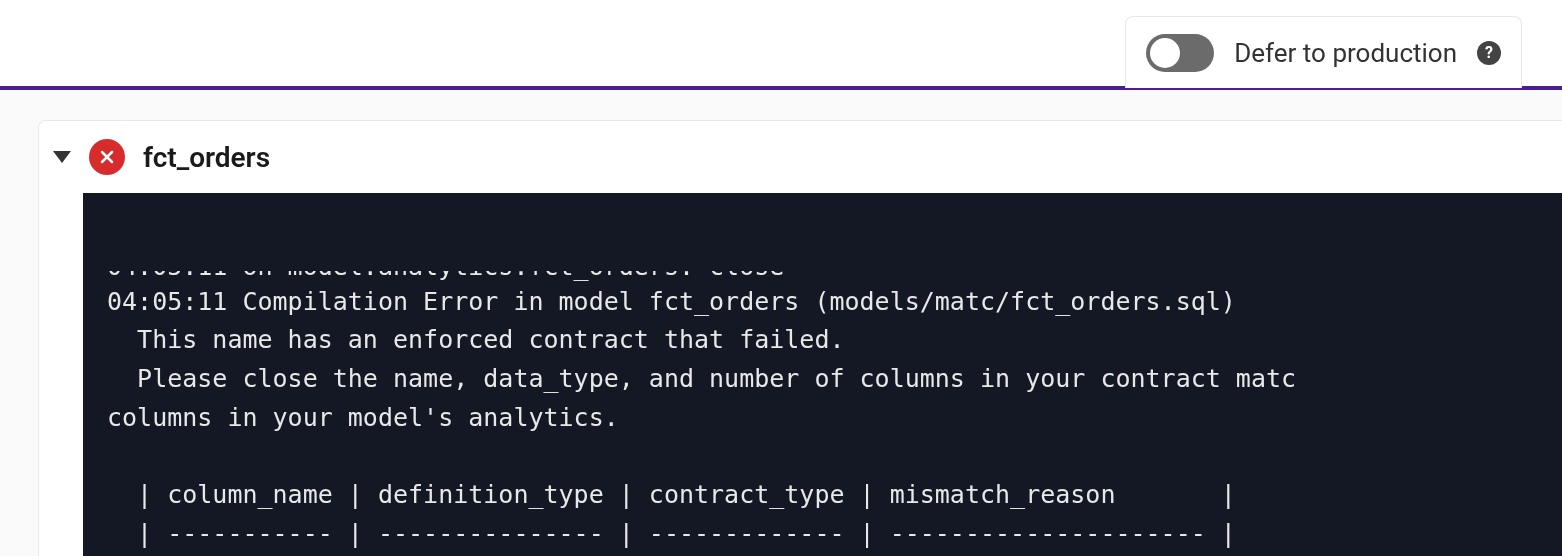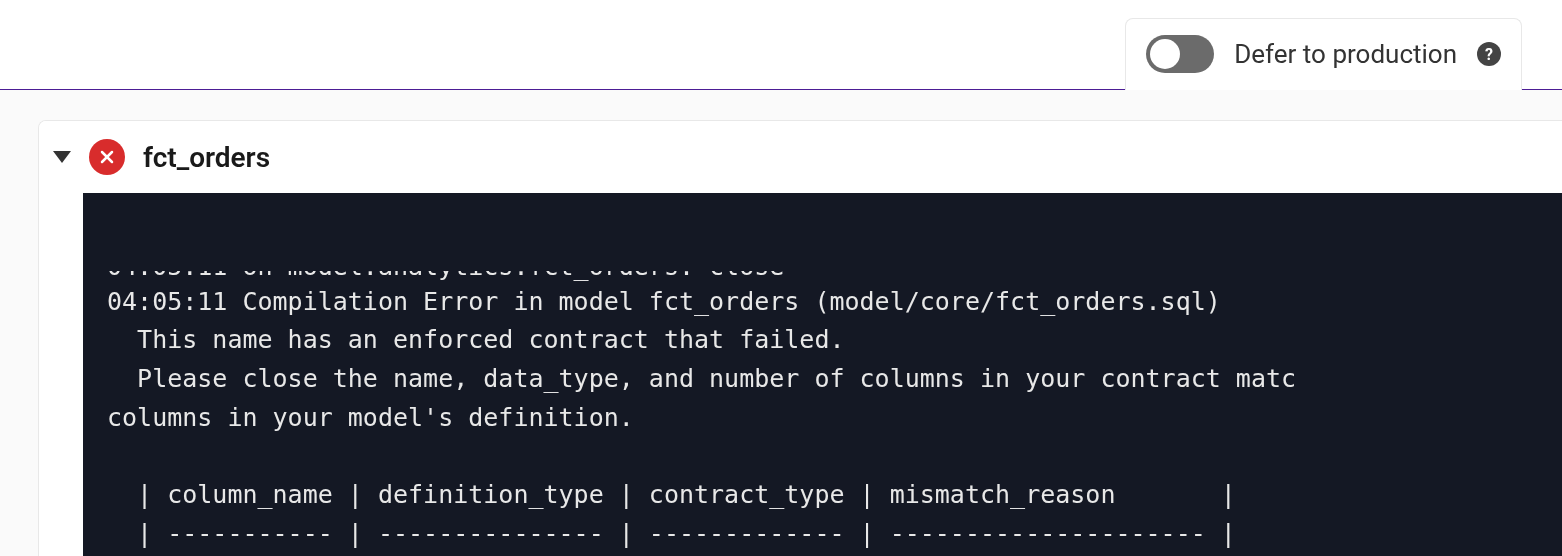--- a/index.html
+++ b/index.html
@@ -13,21 +13,21 @@
       width: 1562px;
       height: 556px;
       overflow: hidden;
     }
     .top-bar {
       height: 90px;
       display: flex;
       justify-content: flex-end;
       align-items: center;
       padding-right: 40px;
-      border-bottom: 1px solid #4c1d95;
+      border-bottom: 4px solid #4c1d95;
       background: #ffffff;
     }
     .defer-container {
       display: flex;
       align-items: center;
       gap: 20px;
       padding: 12px 20px;
       border-left: 1px solid #e8e8e8;
       border-right: 1px solid #e8e8e8;
       border-top: 1px solid #e8e8e8;
@@ -160,23 +160,23 @@
       <div class="collapse-triangle"></div>
       <div class="error-badge">
         <svg viewBox="0 0 16 16" fill="none" stroke="#ffffff" stroke-width="2.5" stroke-linecap="round">
           <line x1="3" y1="3" x2="13" y2="13"></line>
           <line x1="13" y1="3" x2="3" y2="13"></line>
         </svg>
       </div>
       <span class="panel-title">fct_orders</span>
     </div>
     <div class="terminal">
-      <div class="terminal-partial-top"><span class="terminal-partial-top-inner">04:05:11 on model.analytics.fct_orders: close</span></div><span>04:05:11 Compilation Error in model fct_orders (model/core/fct_orders.sql)</span>
+      <div class="terminal-partial-top"><span class="terminal-partial-top-inner">04:05:11 on model.analytics.fct_orders: close</span></div><span>04:05:11 Compilation Error in model fct_orders (models/matc/fct_orders.sql)</span>
 <span>  This name has an enforced contract that failed.</span>
 <span>  Please close the name, data_type, and number of columns in your contract matc</span>
-<span>columns in your model's definition.</span>
+<span>columns in your model's analytics.</span>
 <span>  </span>
 <span>  | column_name | definition_type | contract_type | mismatch_reason       |</span>
 <span>  | ----------- | --------------- | ------------- | --------------------- |</span>
 
     </div>
   </div>
 </div>
 
 </body></html>

